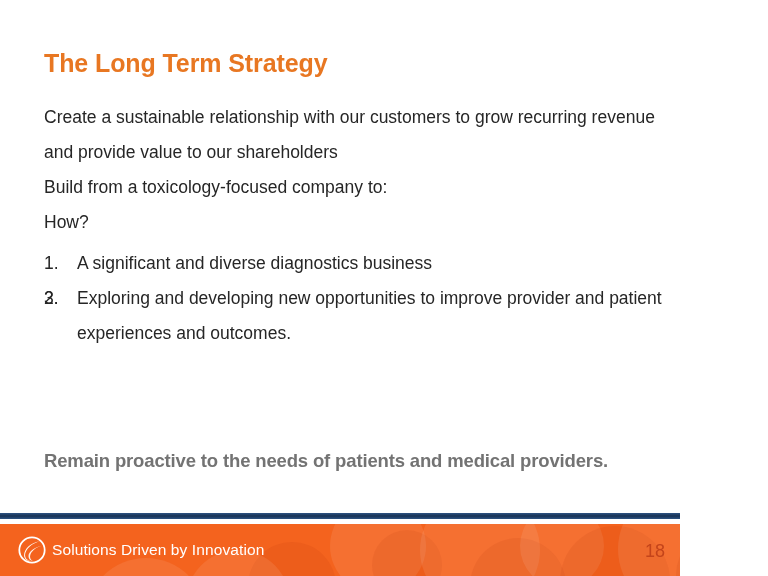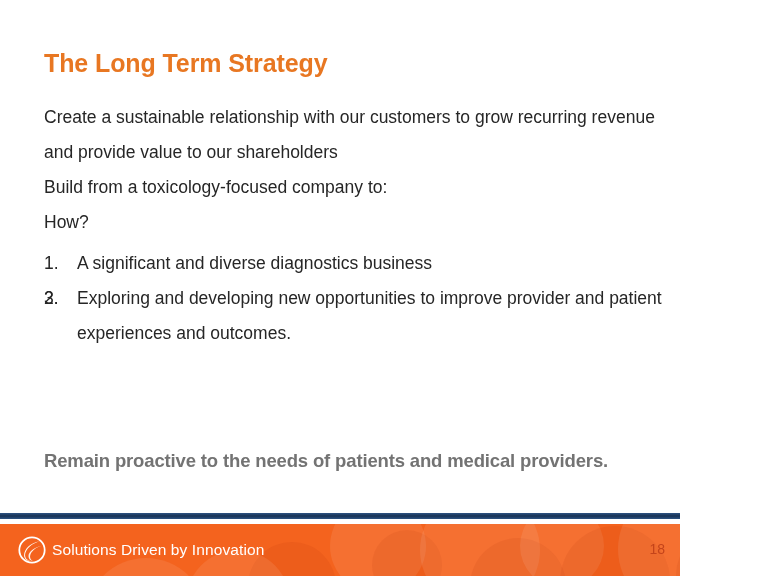--- a/index.html
+++ b/index.html
@@ -134,21 +134,21 @@
     font-size: 15.5px;
     color: #FFFFFF;
     white-space: nowrap;
     letter-spacing: 0.1px;
     text-align: right;
   }
   #page-number {
     position: absolute;
     right: 15px;
     top: 541px;
-    font-size: 14px;
+    font-size: 18px;
     color: #C4441A;
     white-space: nowrap;
   }
 </style>
 </head>
 <body>
 
 <div id="slide">
 
   <div id="slide-title">The Long Term Strategy</div>

